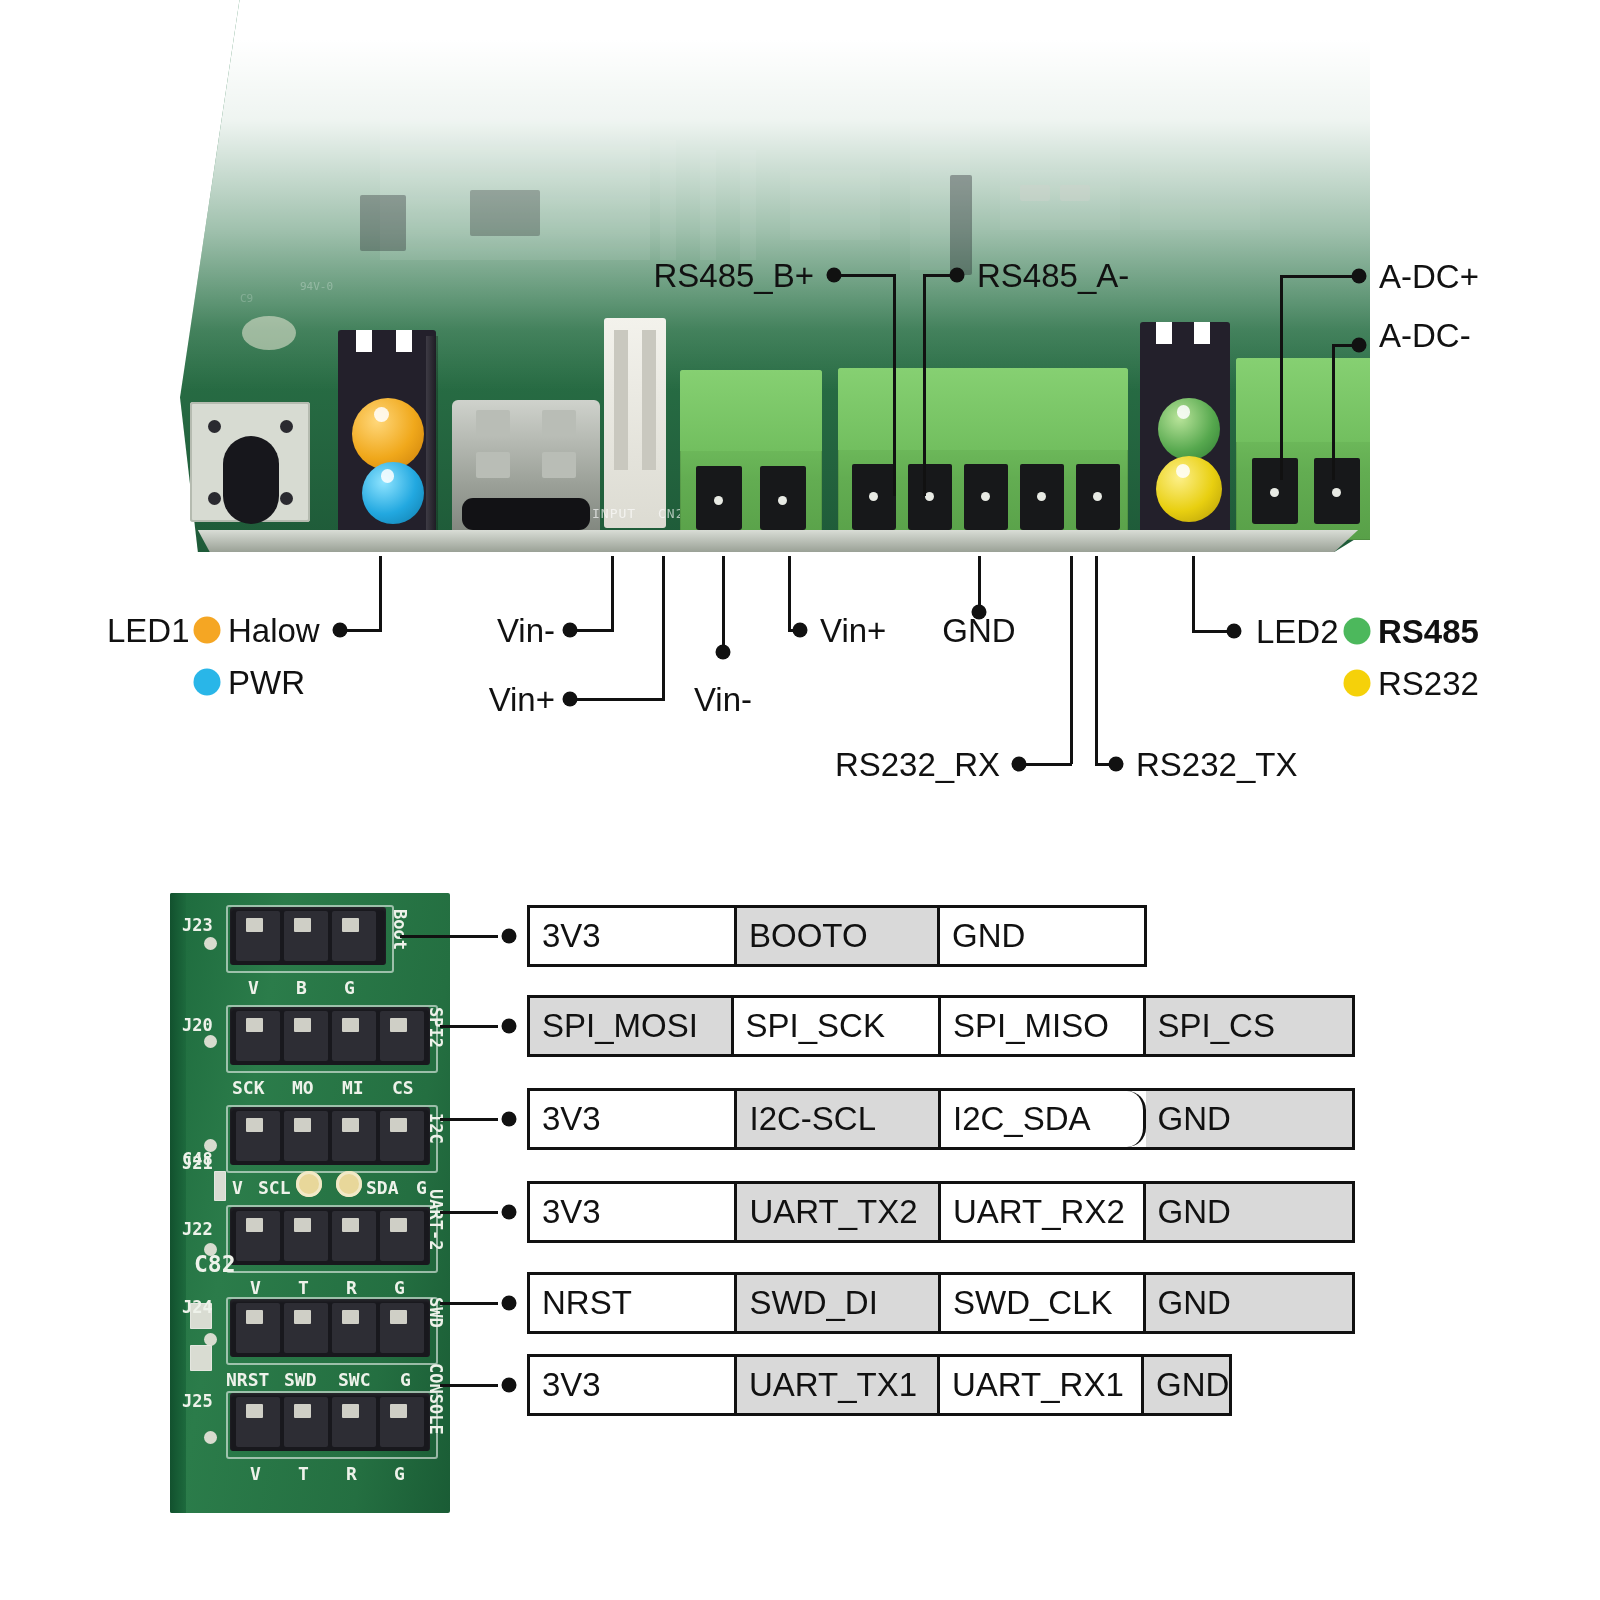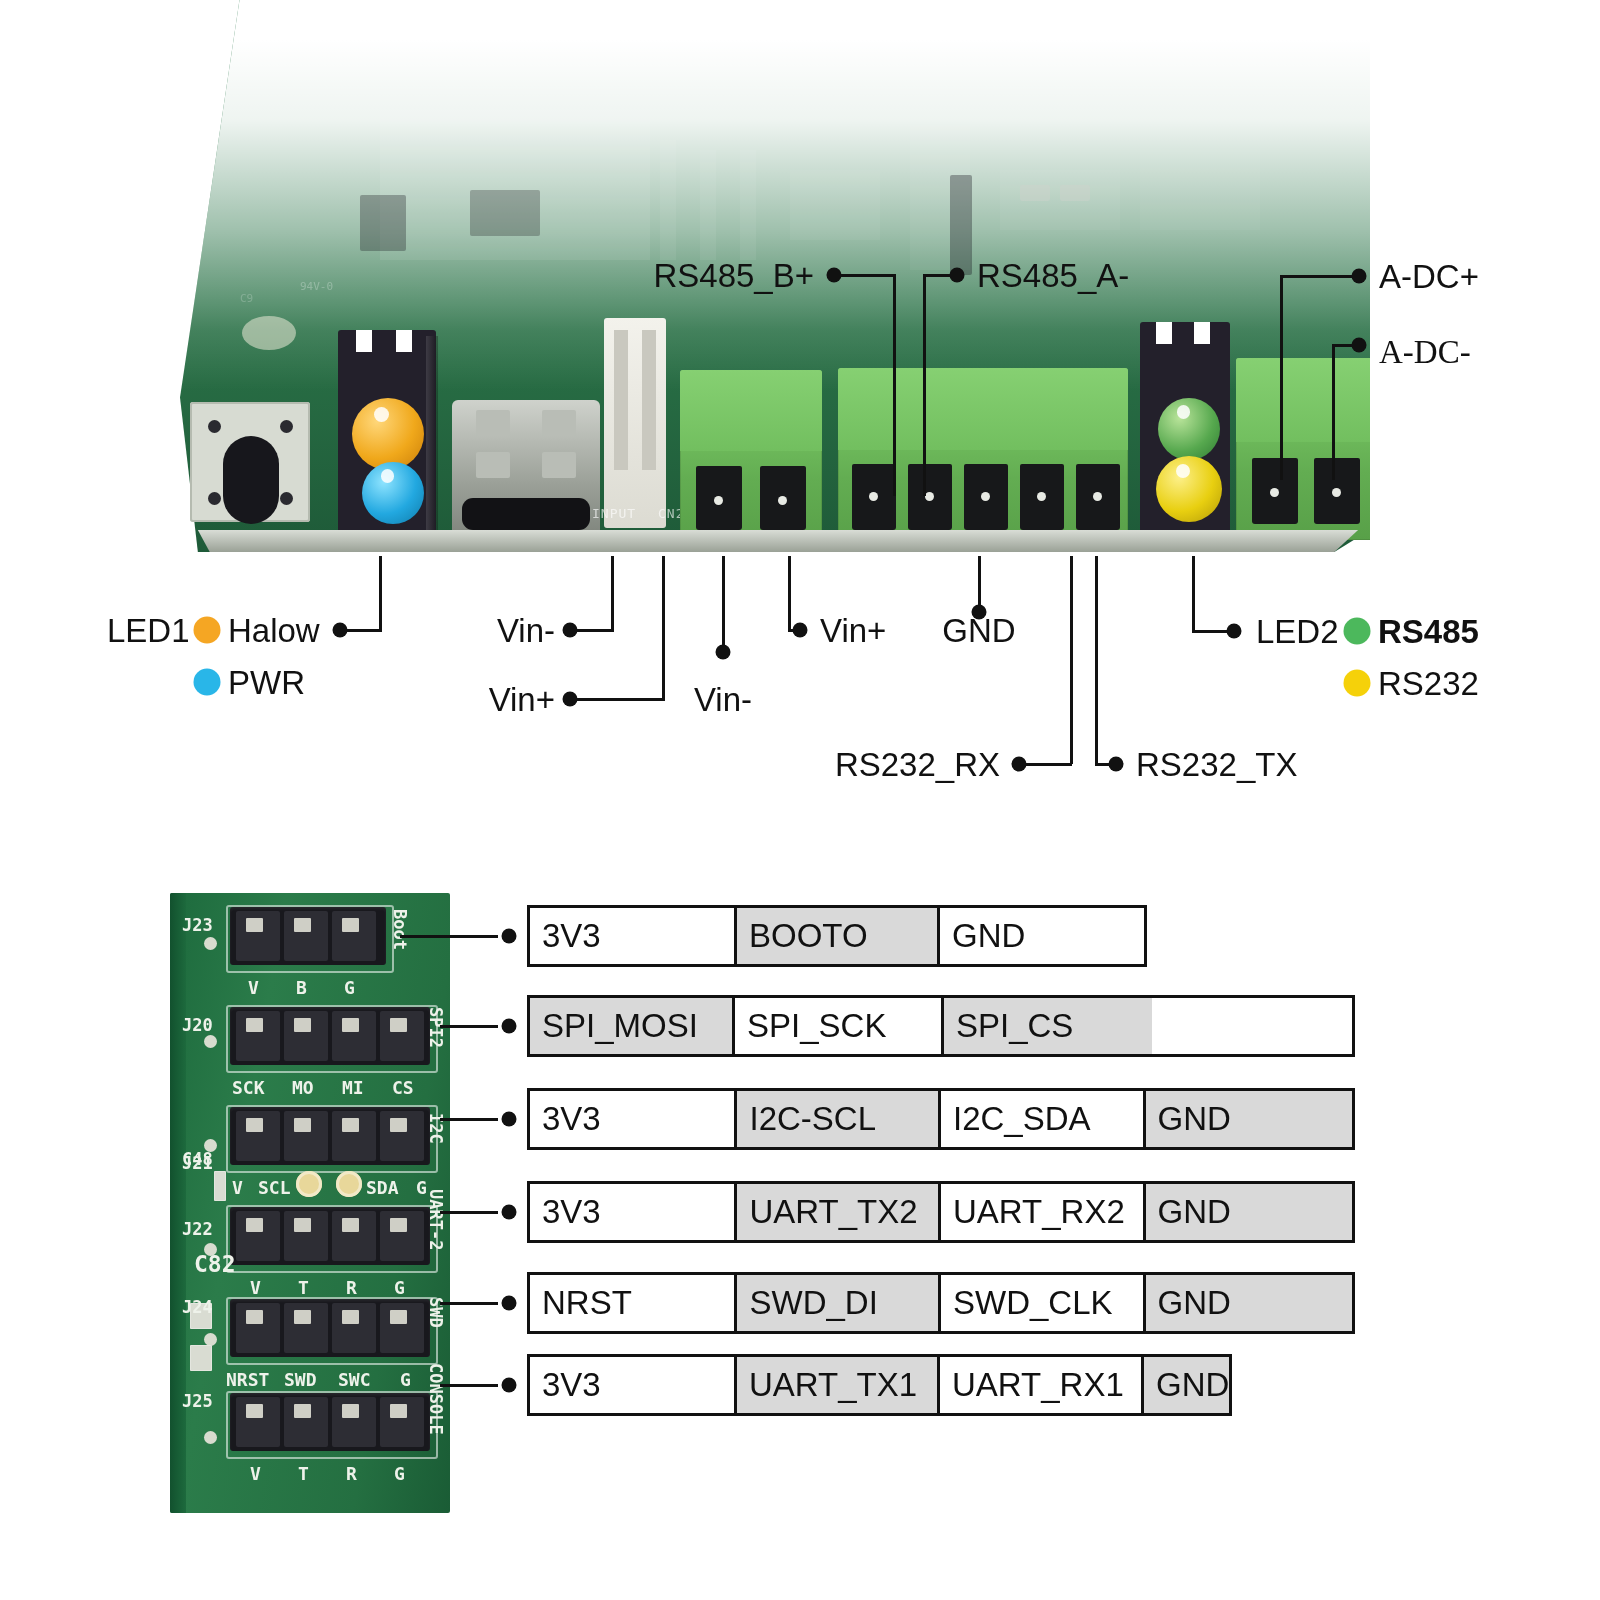--- a/index.html
+++ b/index.html
@@ -218,21 +218,21 @@
   <div class="lbl l" style="left:977px;top:275px;">RS485_A-</div>
   <div class="hline" style="left:923px;top:274px;width:36px;"></div>
   <div class="vline" style="left:923px;top:274px;height:222px;"></div>
 
   <div class="dot" style="left:1359px;top:276px;"></div>
   <div class="lbl l" style="left:1379px;top:276px;">A-DC+</div>
   <div class="hline" style="left:1280px;top:275px;width:81px;"></div>
   <div class="vline" style="left:1280px;top:275px;height:205px;"></div>
 
   <div class="dot" style="left:1359px;top:345px;"></div>
-  <div class="lbl l" style="left:1379px;top:352px;font-family:Liberation Serif, serif;">A-DC-</div>
+  <div class="lbl l" style="left:1379px;top:335px;">A-DC-</div>
   <div class="hline" style="left:1332px;top:344px;width:29px;"></div>
   <div class="vline" style="left:1332px;top:344px;height:136px;"></div>
 
   <div class="lbl l" style="left:107px;top:630px;">LED1</div>
   <div class="swatch" style="left:207px;top:630px;background:#f5a623;"></div>
   <div class="lbl l" style="left:228px;top:630px;">Halow</div>
   <div class="swatch" style="left:207px;top:682px;background:#29b6e8;"></div>
   <div class="lbl l" style="left:228px;top:682px;">PWR</div>
   <div class="dot" style="left:340px;top:630px;"></div>
   <div class="hline" style="left:340px;top:629px;width:42px;"></div>
@@ -433,29 +433,30 @@
     <div class="pcell w" style="width:209px;">3V3</div>
     <div class="pcell g" style="width:205px;">BOOTO</div>
     <div class="pcell w" style="width:206px;">GND</div>
   </div>
 
   <div class="hline" style="left:440px;top:1025px;width:58px;"></div>
   <div class="dot" style="left:509px;top:1026px;"></div>
   <div class="prow" style="left:527px;top:995px;width:828px;height:62px;">
     <div class="pcell g" style="width:205px;">SPI_MOSI</div>
     <div class="pcell w" style="width:209px;">SPI_SCK</div>
+    <div class="pcell w" style="width:206px;">SPI_MISO</div>
     <div class="pcell g" style="width:208px;">SPI_CS</div>
   </div>
 
   <div class="hline" style="left:440px;top:1118px;width:58px;"></div>
   <div class="dot" style="left:509px;top:1119px;"></div>
   <div class="prow" style="left:527px;top:1088px;width:828px;height:62px;">
     <div class="pcell w" style="width:209px;">3V3</div>
     <div class="pcell g" style="width:205px;">I2C-SCL</div>
-    <div class="pcell w" style="width:206px;">I2C_SDA</div>
+    <div class="pcell w" style="width:206px;border-radius:19px;">I2C_SDA</div>
     <div class="pcell g" style="width:208px;">GND</div>
   </div>
 
   <div class="hline" style="left:440px;top:1211px;width:58px;"></div>
   <div class="dot" style="left:509px;top:1212px;"></div>
   <div class="prow" style="left:527px;top:1181px;width:828px;height:62px;">
     <div class="pcell w" style="width:209px;">3V3</div>
     <div class="pcell g" style="width:205px;">UART_TX2</div>
     <div class="pcell w" style="width:206px;">UART_RX2</div>
     <div class="pcell g" style="width:208px;">GND</div>

